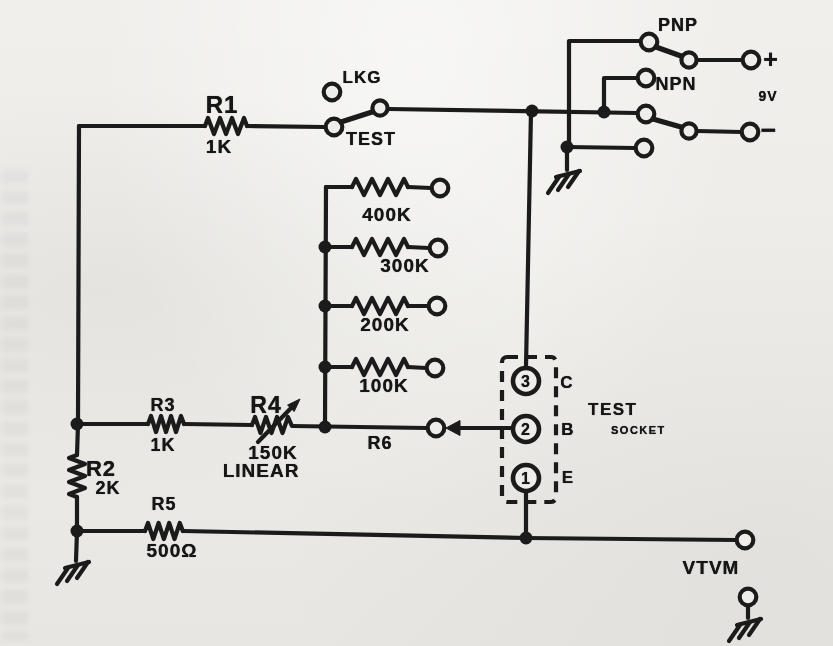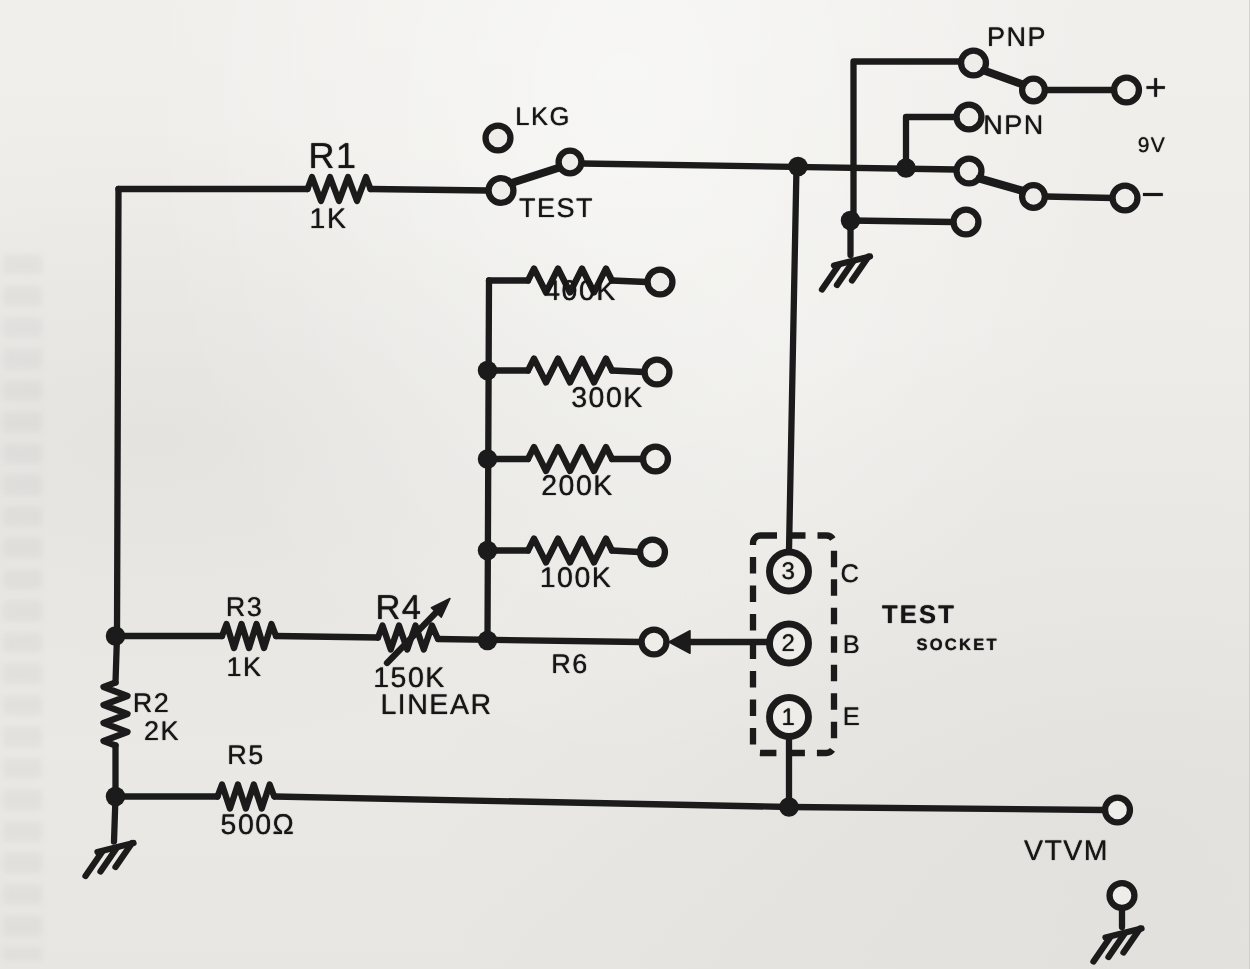--- a/index.html
+++ b/index.html
@@ -20,21 +20,21 @@
   svg.art{position:absolute;left:0;top:0;}
   .w{fill:none;stroke:#1b1b1b;stroke-width:4.2;stroke-linecap:round;stroke-linejoin:round;}
   .blade{stroke-width:5.4;}
   .term{fill:#eeede9;stroke:#1b1b1b;stroke-width:4.2;}
   .sockc{fill:#eeede9;stroke:#1b1b1b;stroke-width:4.6;}
   .dot{fill:#1b1b1b;stroke:none;}
   .head{fill:#1b1b1b;stroke:#1b1b1b;stroke-width:1;stroke-linejoin:round;}
   .dashbox{fill:none;stroke:#1b1b1b;stroke-width:4.2;stroke-dasharray:11 8;}
   .lbl{
     position:absolute;transform:translate(-50%,-50%);
-    color:#161616;font-weight:400;letter-spacing:1px;white-space:nowrap;
+    color:#161616;font-weight:700;letter-spacing:1px;white-space:nowrap;
     text-shadow:0 0 0.7px #161616;
   }
   .lbl-left{
     position:absolute;transform:translate(0,-50%);
     color:#161616;font-weight:700;letter-spacing:1.5px;white-space:nowrap;
     text-shadow:0 0 0.7px #161616;
   }
 </style>
 </head>
 <body>
@@ -175,35 +175,35 @@
 
     <div class="lbl" style="left:362px;top:78px;font-size:17px">LKG</div>
     <div class="lbl" style="left:371px;top:139px;font-size:18px">TEST</div>
 
     <div class="lbl" style="left:678px;top:25px;font-size:18px">PNP</div>
     <div class="lbl" style="left:676px;top:84px;font-size:18px">NPN</div>
     <div class="lbl" style="left:768px;top:96px;font-size:14px">9V</div>
     <div class="lbl" style="left:771px;top:59px;font-size:25px">+</div>
     <div class="lbl" style="left:769px;top:130px;font-size:27px">−</div>
 
-    <div class="lbl" style="left:387px;top:195px;font-size:19px">400K</div>
+    <div class="lbl" style="left:387px;top:215px;font-size:19px">400K</div>
     <div class="lbl" style="left:405px;top:266px;font-size:19px">300K</div>
     <div class="lbl" style="left:385px;top:325px;font-size:19px">200K</div>
     <div class="lbl" style="left:384px;top:386px;font-size:19px">100K</div>
 
     <div class="lbl" style="left:163px;top:405px;font-size:18px">R3</div>
     <div class="lbl" style="left:163px;top:445px;font-size:18px">1K</div>
 
     <div class="lbl" style="left:266px;top:405px;font-size:23px">R4</div>
     <div class="lbl" style="left:273px;top:453px;font-size:19px">150K</div>
-    <div class="lbl" style="left:291px;top:471px;font-size:19px">LINEAR</div>
+    <div class="lbl" style="left:261px;top:471px;font-size:19px">LINEAR</div>
 
     <div class="lbl" style="left:380px;top:443px;font-size:18px">R6</div>
 
-    <div class="lbl" style="left:101px;top:469px;font-size:18px">R2</div>
+    <div class="lbl" style="left:101px;top:469px;font-size:22px">R2</div>
     <div class="lbl" style="left:108px;top:488px;font-size:18px">2K</div>
 
     <div class="lbl" style="left:164px;top:504px;font-size:18px">R5</div>
     <div class="lbl" style="left:172px;top:551px;font-size:19px">500Ω</div>
 
     <div class="lbl" style="left:526px;top:382px;font-size:16px">3</div>
     <div class="lbl" style="left:526px;top:430px;font-size:16px">2</div>
     <div class="lbl" style="left:526px;top:479px;font-size:16px">1</div>
 
     <div class="lbl" style="left:567px;top:383px;font-size:17px">C</div>

